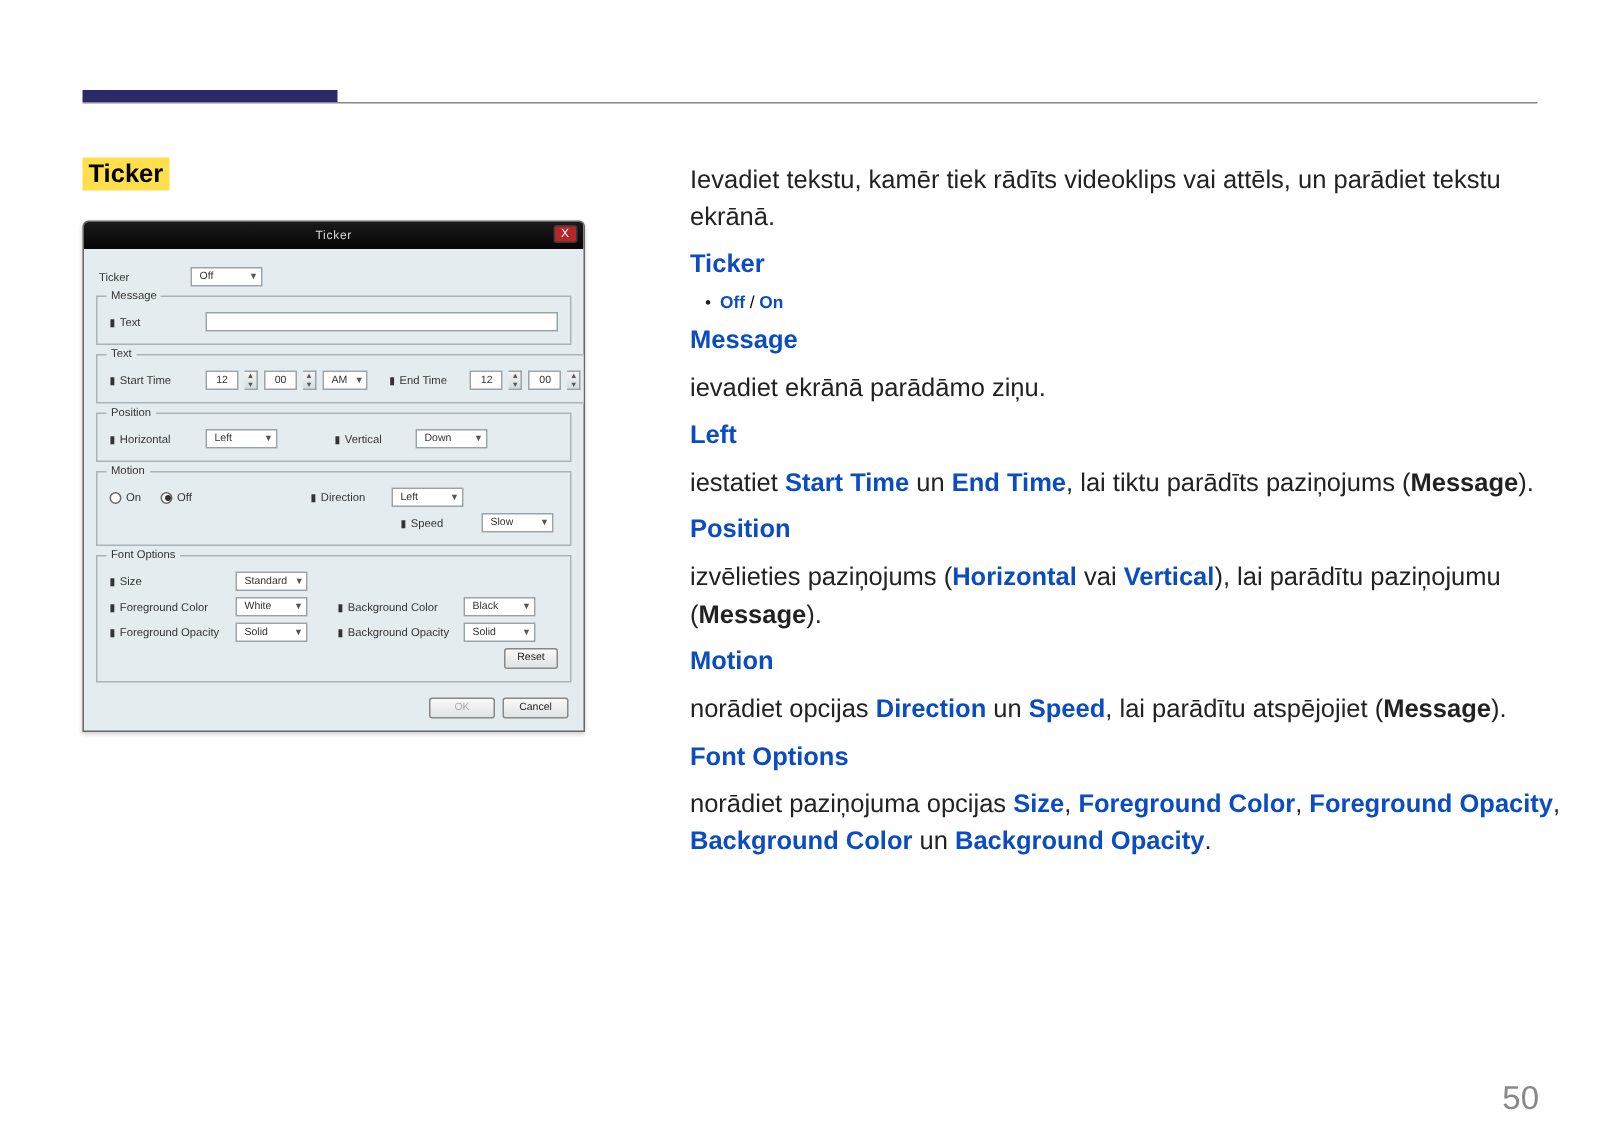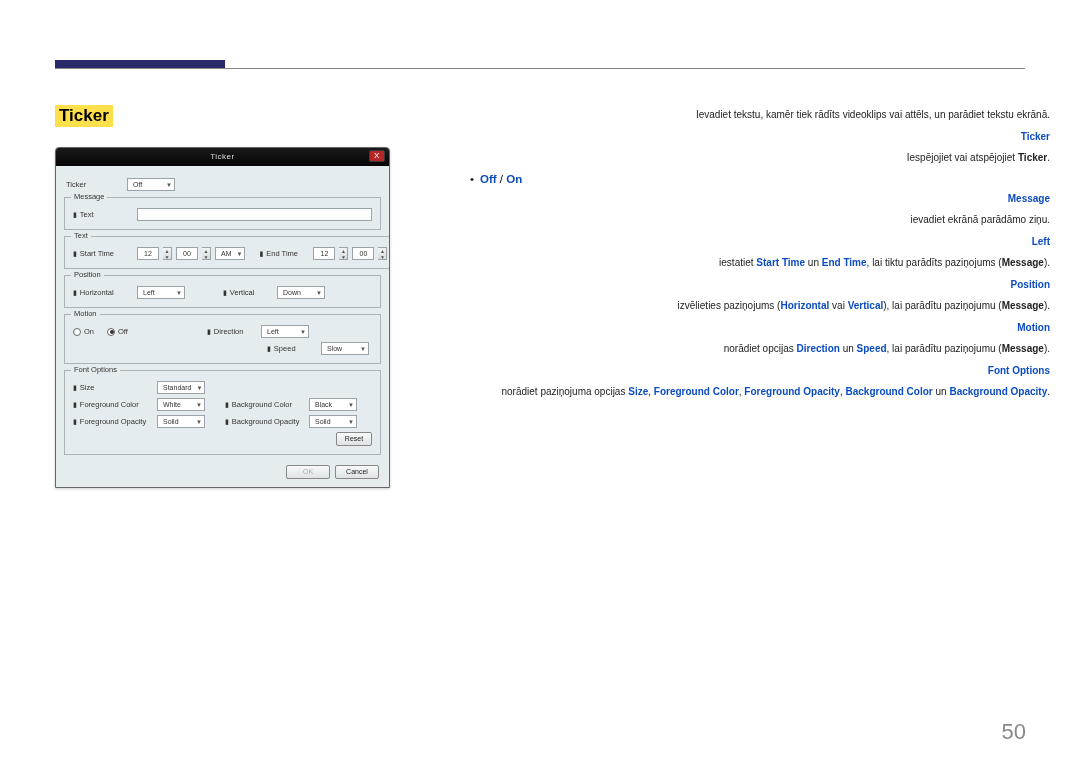--- a/index.html
+++ b/index.html
@@ -187,25 +187,24 @@
     color: #222;
     display: inline-block;
   }
   .footer-btns {
     display: flex;
     justify-content: flex-end;
     gap: 5px;
     padding: 4px 2px 2px 0;
   }
   .right-col p {
-    font-size: 10px;
+    font-size: 17px;
     color: #222;
     margin-bottom: 7px;
     line-height: 1.45;
-    text-align: right;
   }
   .blue { color: #0b4cc2; font-weight: bold; }
   .blue-nb { color: #0b4cc2; font-weight: bold; }
   .bullet {
     padding-left: 20px;
     position: relative;
     margin-bottom: 7px;
     font-size: 11.5px;
   }
   .bullet::before {
@@ -404,39 +403,36 @@
           <span class="btn" style="min-width:44px">Cancel</span>
         </div>
       </div>
     </div>
 
   </div>
 
   <div class="right-col">
     <p>Ievadiet tekstu, kamēr tiek rādīts videoklips vai attēls, un parādiet tekstu ekrānā.</p>
     <p><span class="blue">Ticker</span></p>
-    <p>
-      <span>Iespējojiet vai atspējojiet </span><strong>Ticker</strong><span>.</span>
-    </p>
     <div class="bullet">
       <span class="blue-nb">Off</span><span> / </span><span class="blue-nb">On</span>
     </div>
     <p><span class="blue">Message</span></p>
     <p>ievadiet ekrānā parādāmo ziņu.</p>
     <p><span class="blue">Left</span></p>
     <p>
       <span>iestatiet </span><span class="blue-nb">Start Time</span><span> un </span><span class="blue-nb">End Time</span><span>, lai tiktu parādīts paziņojums (</span><strong>Message</strong><span>).</span>
     </p>
     <p><span class="blue">Position</span></p>
     <p>
       <span>izvēlieties paziņojums (</span><span class="blue-nb">Horizontal</span><span> vai </span><span class="blue-nb">Vertical</span><span>), lai parādītu paziņojumu (</span><strong>Message</strong><span>).</span>
     </p>
     <p><span class="blue">Motion</span></p>
     <p>
-      <span>norādiet opcijas </span><span class="blue-nb">Direction</span><span> un </span><span class="blue-nb">Speed</span><span>, lai parādītu paziņojumu (</span><strong>Message</strong><span>).</span>
+      <span>norādiet opcijas </span><span class="blue-nb">Direction</span><span> un </span><span class="blue-nb">Speed</span><span>, lai parādītu atspējojiet (</span><strong>Message</strong><span>).</span>
     </p>
     <p><span class="blue">Font Options</span></p>
     <p>
       <span>norādiet paziņojuma opcijas </span><span class="blue-nb">Size</span><span>, </span><span class="blue-nb">Foreground Color</span><span>, </span><span class="blue-nb">Foreground Opacity</span><span>, </span><span class="blue-nb">Background Color</span><span> un </span><span class="blue-nb">Background Opacity</span><span>.</span>
     </p>
   </div>
 </div>
 
 <div class="page-num">50</div>
 

